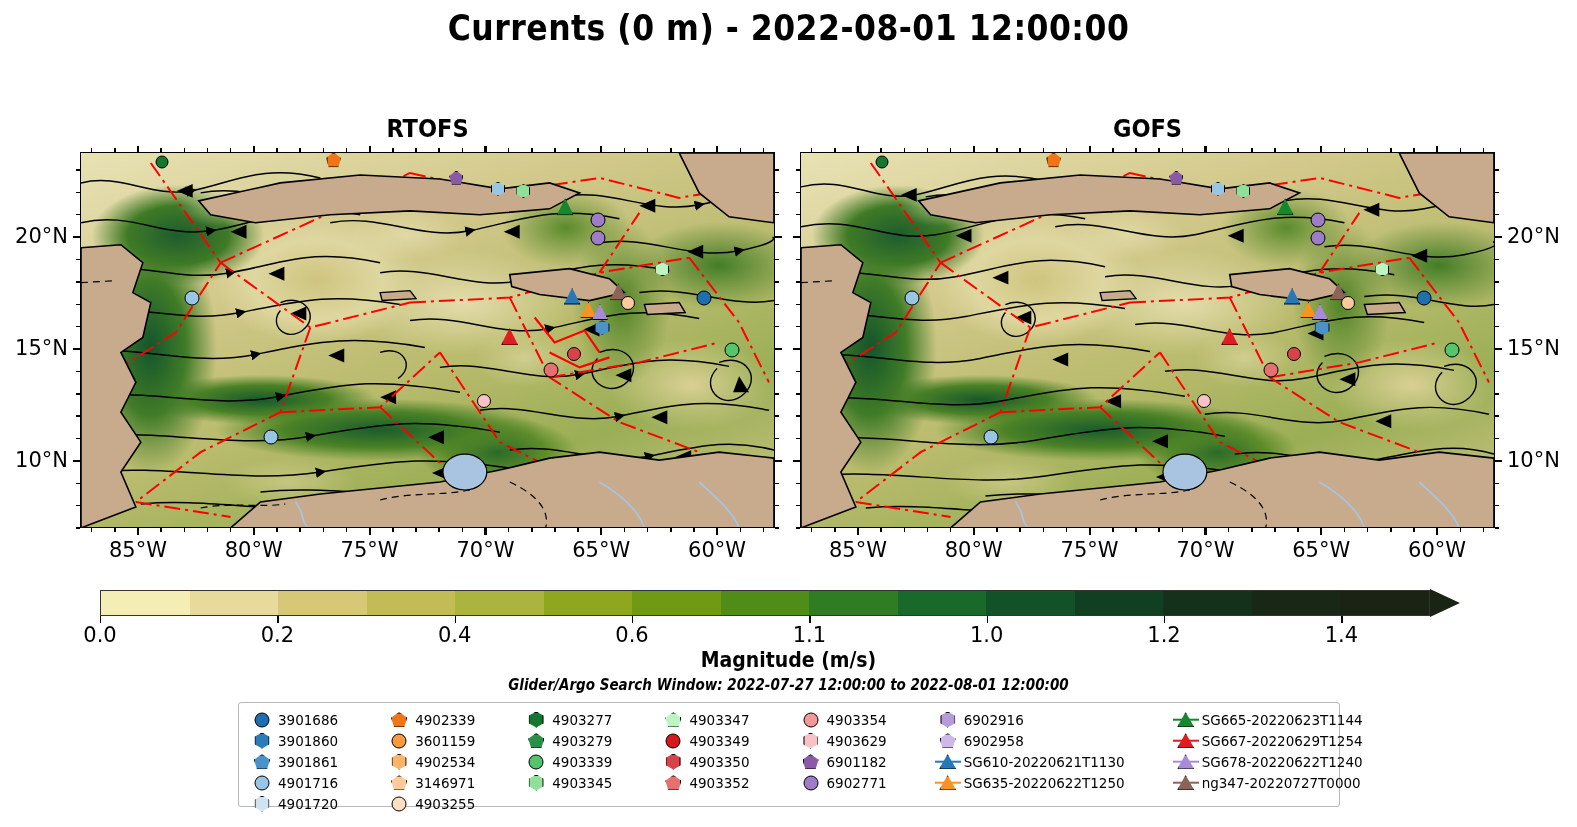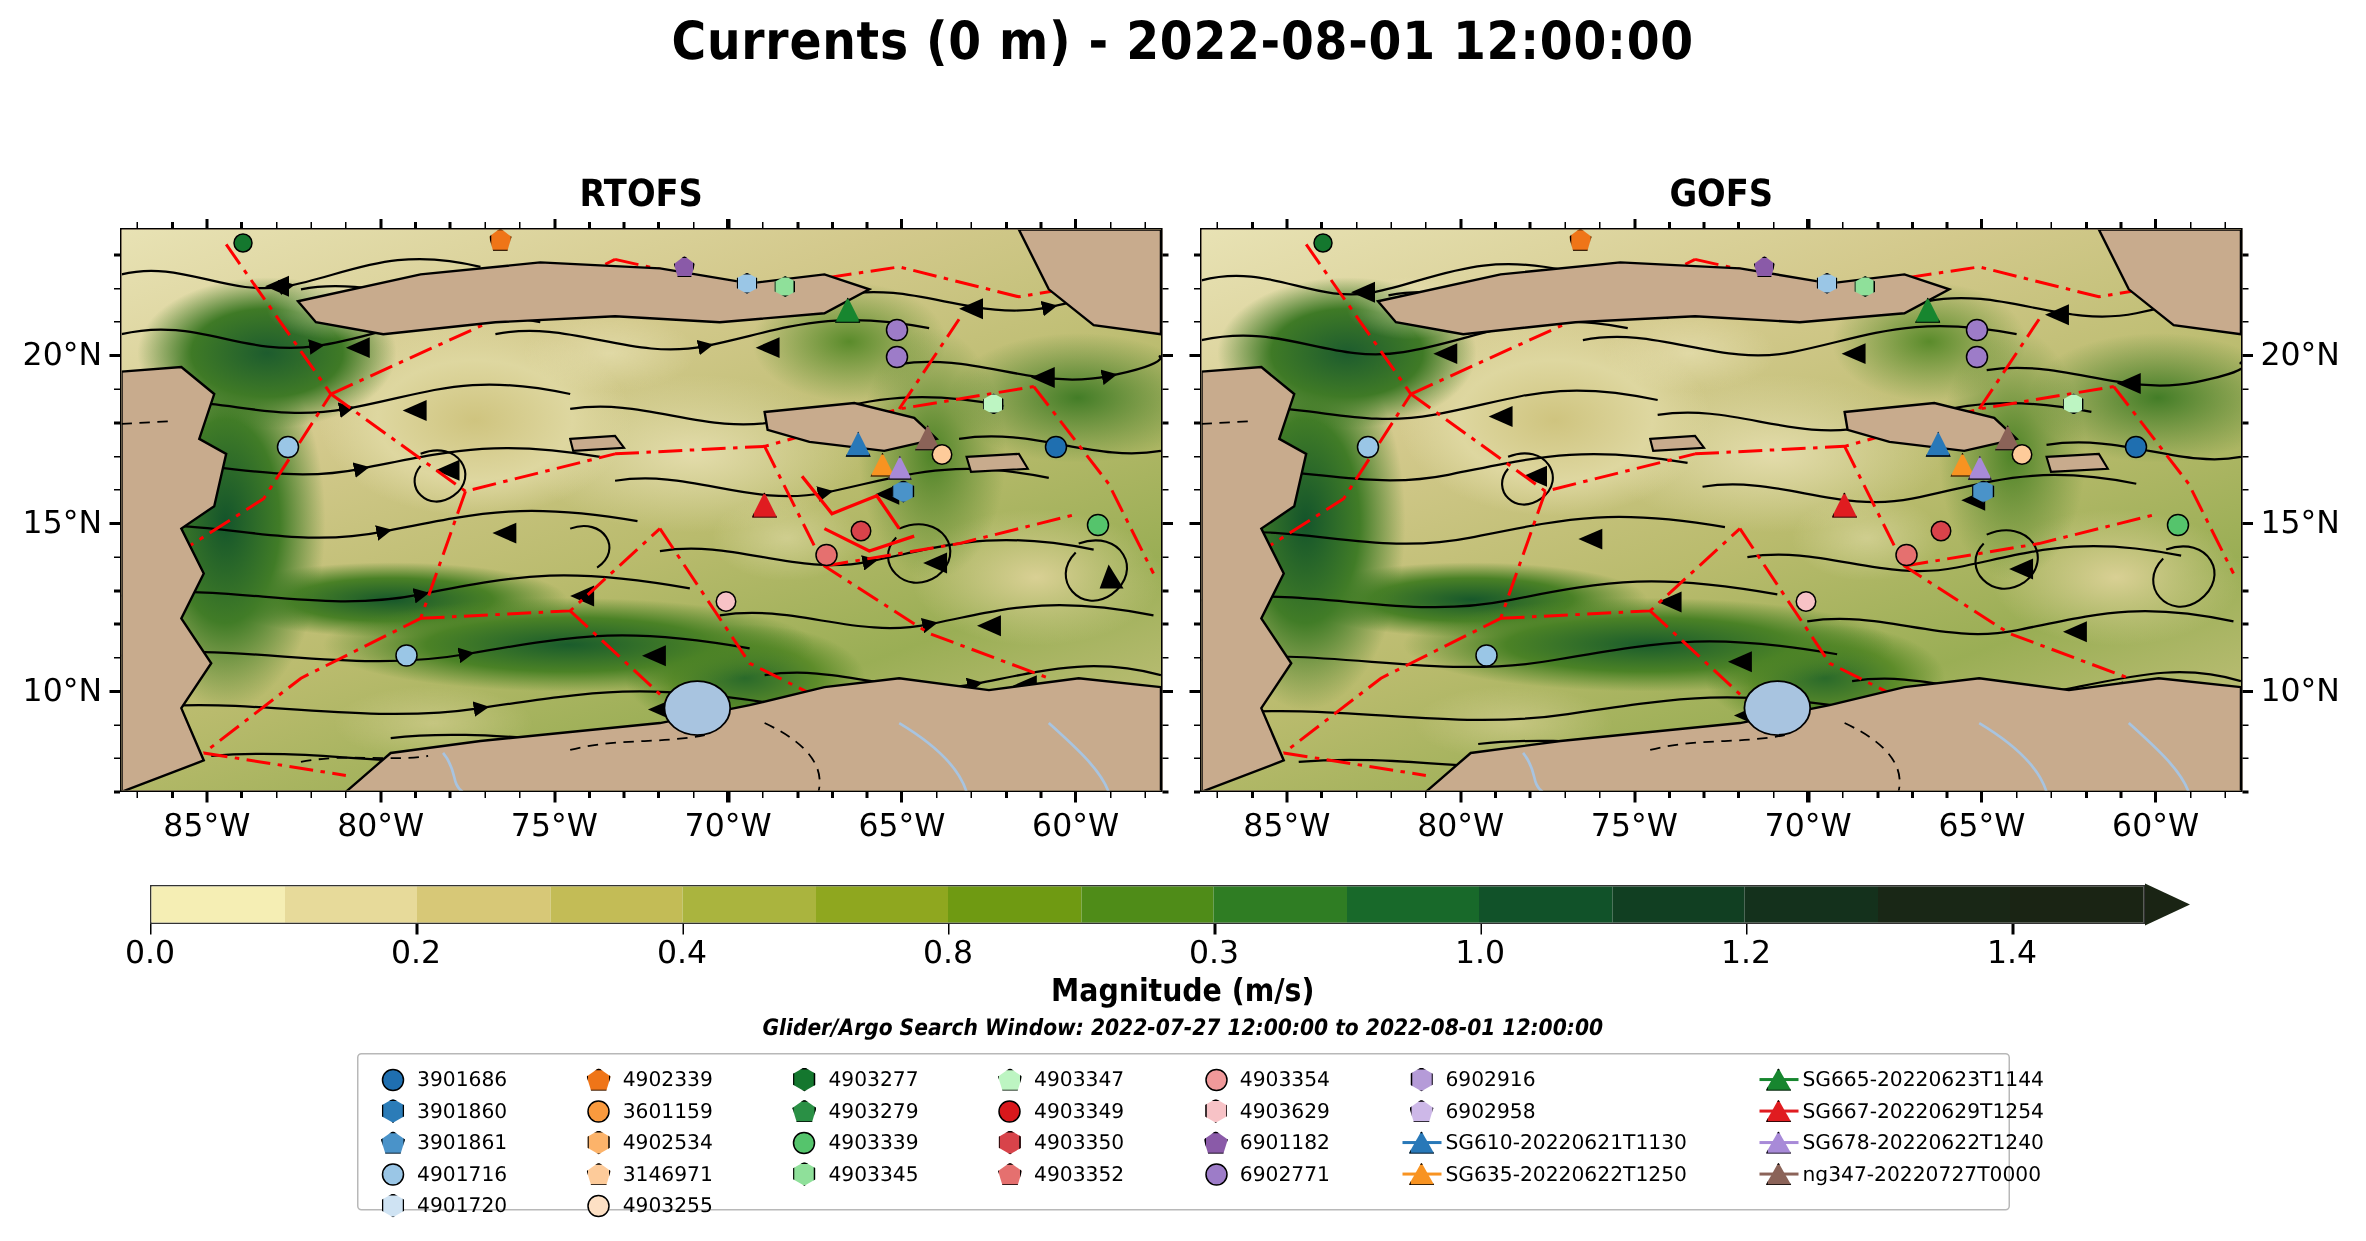--- a/index.html
+++ b/index.html
@@ -604,23 +604,23 @@
       <span style="background: rgb(26, 36, 20);"></span>
     </div>
   <div id="cb-arrow"></div>
 <div class="cb-tick" style="left: 0px;"></div>
     <div class="cb-label" style="left: 0px;">0.0</div>
     <div class="cb-tick" style="left: 177.333px;"></div>
     <div class="cb-label" style="left: 177.333px;">0.2</div>
     <div class="cb-tick" style="left: 354.667px;"></div>
     <div class="cb-label" style="left: 354.667px;">0.4</div>
     <div class="cb-tick" style="left: 532px;"></div>
-    <div class="cb-label" style="left: 532px;">0.8</div>
+    <div class="cb-label" style="left: 532px;">0.6</div>
     <div class="cb-tick" style="left: 709.333px;"></div>
-    <div class="cb-label" style="left: 709.333px;">0.3</div>
+    <div class="cb-label" style="left: 709.333px;">1.1</div>
     <div class="cb-tick" style="left: 886.667px;"></div>
     <div class="cb-label" style="left: 886.667px;">1.0</div>
     <div class="cb-tick" style="left: 1064px;"></div>
     <div class="cb-label" style="left: 1064px;">1.2</div>
     <div class="cb-tick" style="left: 1241.33px;"></div>
     <div class="cb-label" style="left: 1241.33px;">1.4</div>
   </div>
 <div id="cb-title">Magnitude (m/s)</div>
 <div id="search-window">Glider/Argo Search Window: 2022-07-27 12:00:00 to 2022-08-01 12:00:00</div>
 

